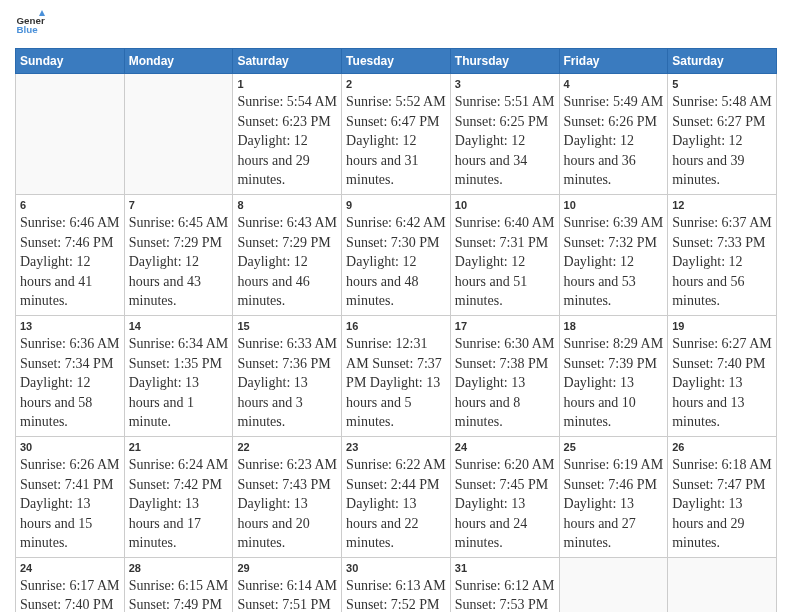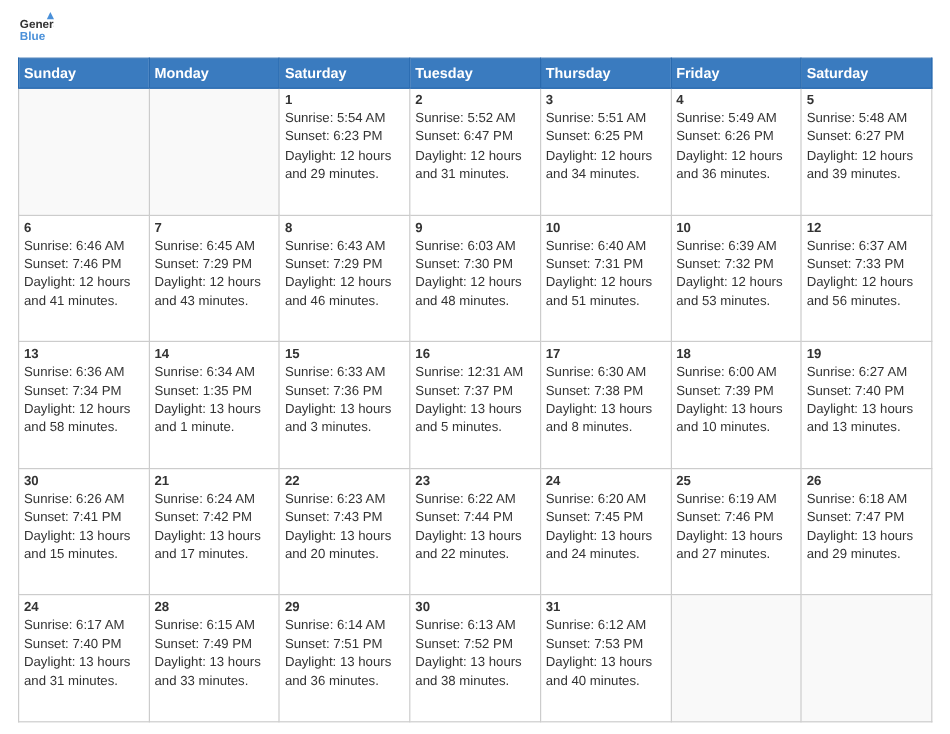--- a/index.html
+++ b/index.html
@@ -71,23 +71,24 @@
     .calendar td.empty {
       background: #f9f9f9;
     }
     .day-num {
       font-size: 11px;
       font-weight: bold;
       display: block;
       margin-bottom: 2px;
     }
     .day-info {
-      font-size: 11px;
+      font-size: 14px;
       color: #333;
       line-height: 1.4;
+      font-family: Liberation Serif, serif;
     }
   </style>
 </head>
 <body>
 
 <div class="page">
   <div class="header">
     <div class="logo">
       <svg class="logo-icon" viewBox="0 0 40 40">
         <text x="2" y="18" font-size="13" font-weight="bold" fill="#333" font-family="Arial">General</text>
@@ -170,21 +171,21 @@
           </td>
           <td>
             <span class="day-num">8</span>
             <div class="day-info">Sunrise: 6:43 AM
 Sunset: 7:29 PM
 Daylight: 12 hours
 and 46 minutes.</div>
           </td>
           <td>
             <span class="day-num">9</span>
-            <div class="day-info">Sunrise: 6:03 AM
+            <div class="day-info">Sunrise: 6:42 AM
 Sunset: 7:30 PM
 Daylight: 12 hours
 and 48 minutes.</div>
           </td>
           <td>
             <span class="day-num">10</span>
             <div class="day-info">Sunrise: 6:40 AM
 Sunset: 7:31 PM
 Daylight: 12 hours
 and 51 minutes.</div>
@@ -235,21 +236,21 @@
           </td>
           <td>
             <span class="day-num">17</span>
             <div class="day-info">Sunrise: 6:30 AM
 Sunset: 7:38 PM
 Daylight: 13 hours
 and 8 minutes.</div>
           </td>
           <td>
             <span class="day-num">18</span>
-            <div class="day-info">Sunrise: 6:00 AM
+            <div class="day-info">Sunrise: 8:29 AM
 Sunset: 7:39 PM
 Daylight: 13 hours
 and 10 minutes.</div>
           </td>
           <td>
             <span class="day-num">19</span>
             <div class="day-info">Sunrise: 6:27 AM
 Sunset: 7:40 PM
 Daylight: 13 hours
 and 13 minutes.</div>
@@ -273,21 +274,21 @@
           <td>
             <span class="day-num">22</span>
             <div class="day-info">Sunrise: 6:23 AM
 Sunset: 7:43 PM
 Daylight: 13 hours
 and 20 minutes.</div>
           </td>
           <td>
             <span class="day-num">23</span>
             <div class="day-info">Sunrise: 6:22 AM
-Sunset: 7:44 PM
+Sunset: 2:44 PM
 Daylight: 13 hours
 and 22 minutes.</div>
           </td>
           <td>
             <span class="day-num">24</span>
             <div class="day-info">Sunrise: 6:20 AM
 Sunset: 7:45 PM
 Daylight: 13 hours
 and 24 minutes.</div>
           </td>

